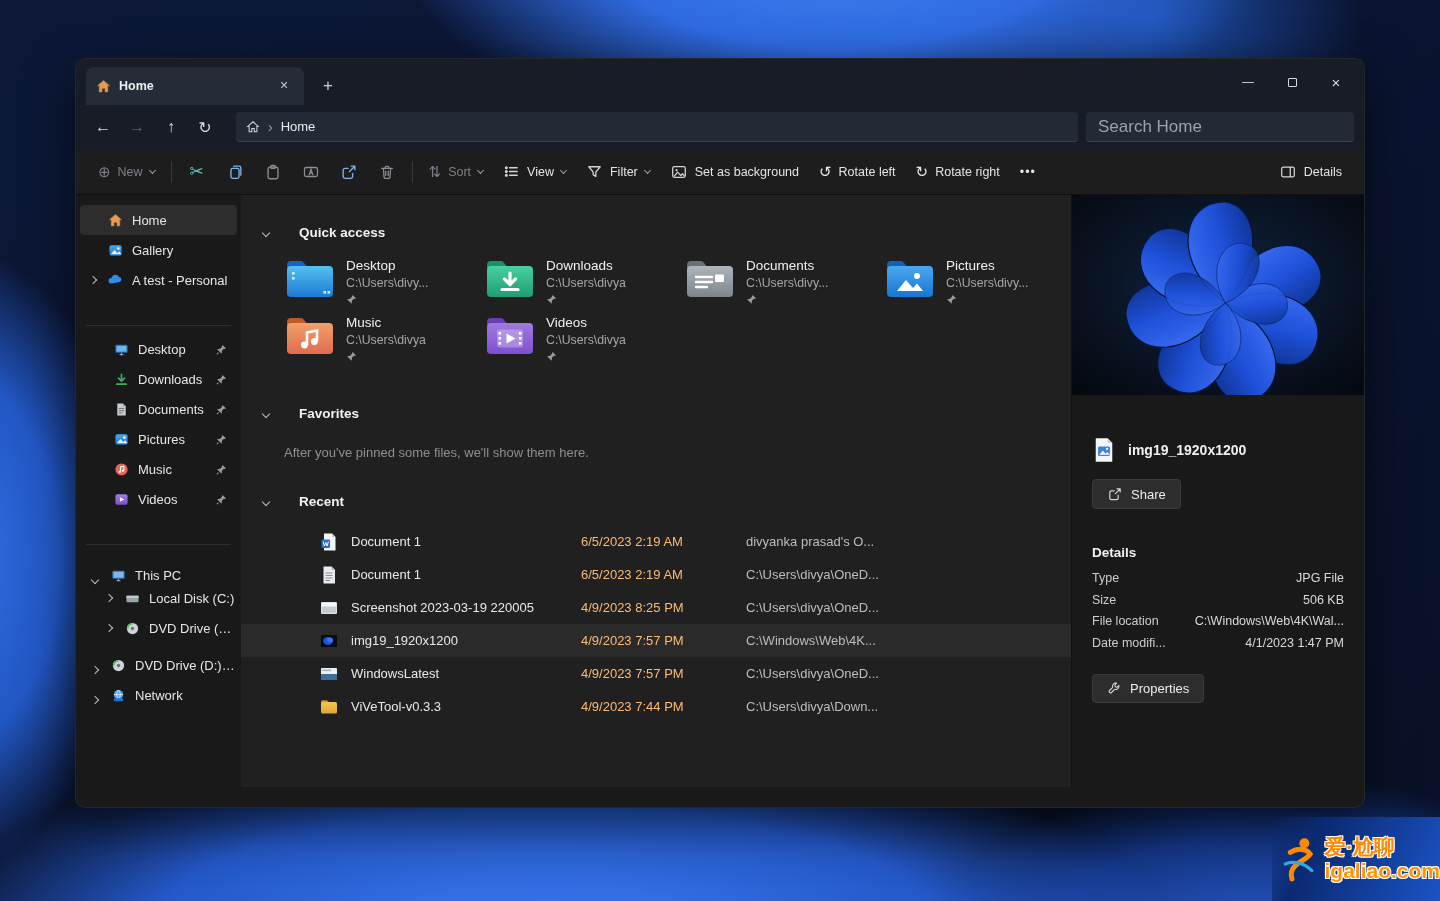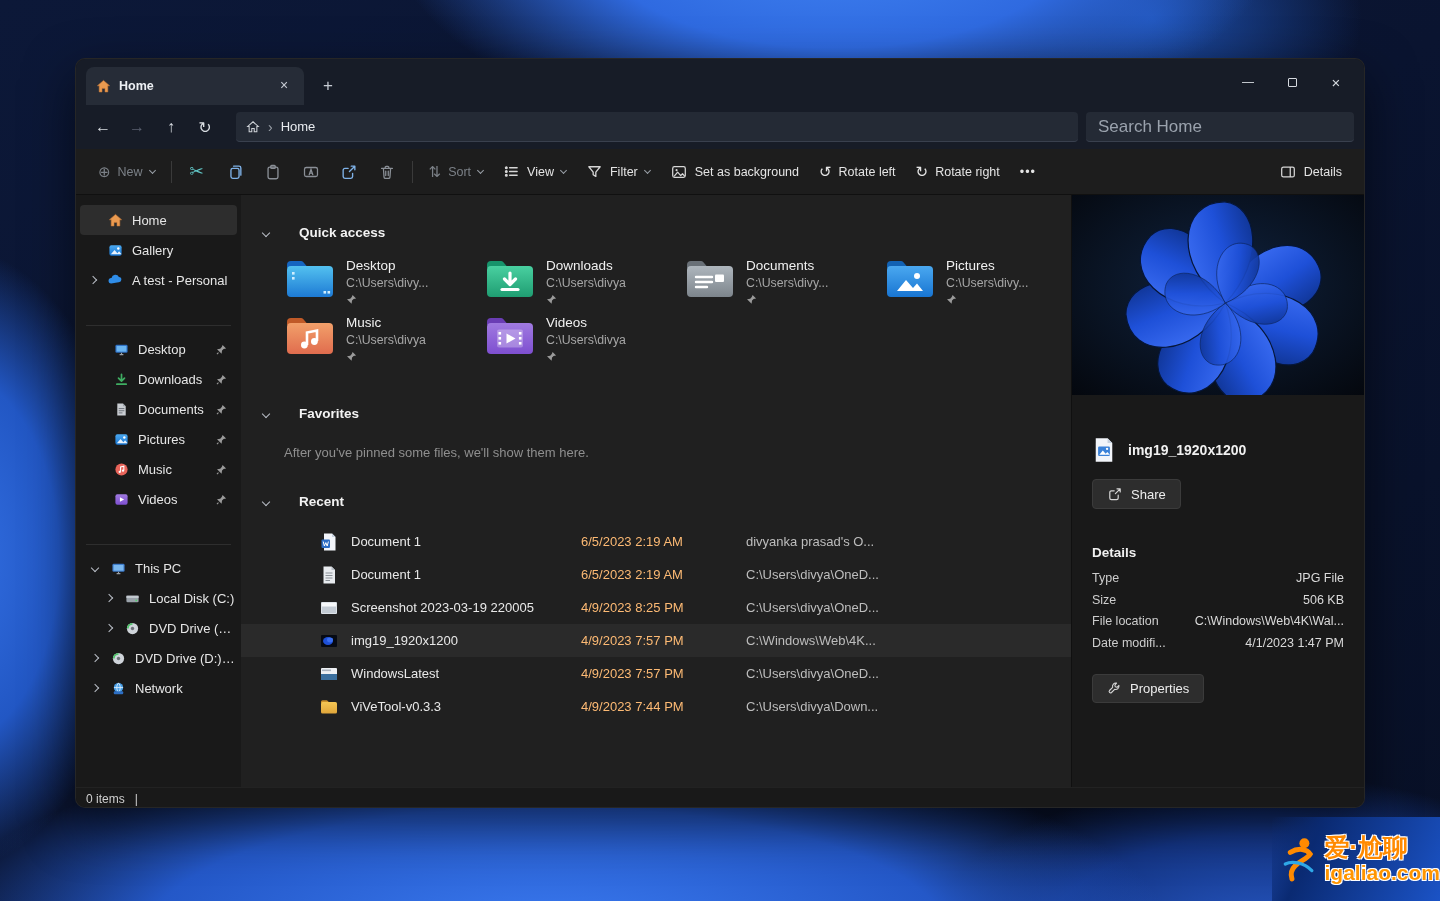--- a/index.html
+++ b/index.html
@@ -62,21 +62,21 @@
   .sb-item{ display:flex; align-items:center; gap:9px; height:30px; padding-left:28px; border-radius:4px; margin:0 4px;}
   .sb-item.sel{ background:#2d2d2d; }
   .sb-item .chev{ margin-left:-18px; margin-right:2px;}
   .chev{ display:inline-block; width:6px; height:6px; border-right:1.3px solid #b9bec6; border-bottom:1.3px solid #b9bec6;}
   .chev.right{ transform:rotate(-45deg);}
   .chev.down{ transform:rotate(45deg);}
   .sb-label{ flex:1; overflow:hidden; white-space:nowrap; text-overflow:ellipsis;}
   .sb-pin{ margin-right:10px; flex:none;}
   .sb-div{ height:1px; background:#2e2e2e; margin:8px 10px;}
   .sb-gap{ height:22px; }
-  .sb-item.lv0{ padding-left:12px; }
+  .sb-item.lv0{ padding-left:12px;align-items:flex-end; }
   .sb-item.lv0 .chev{ margin-left:0; margin-right:4px;}
   .sb-item.lv1{ padding-left:26px; }
   .sb-item.lv1 .chev{ margin-left:0; margin-right:4px;}
   
   .filelist{ width:830px; background:#202020; flex:none; padding-top:2px; position:relative;}
   .sec-header{ display:flex; align-items:center; gap:30px; padding-left:22px; margin-top:28px;
     font-size:13.5px; font-weight:bold; color:#f2f2f2;}
   .tiles{ padding-left:43px; margin-top:18px; display:grid; grid-template-columns:repeat(4,200px); row-gap:10px;}
   .tile{ display:flex; gap:10px; align-items:flex-start; }
   .tile-name{ font-size:13.5px; color:#f0f0f0; }
@@ -104,22 +104,22 @@
   .dp-row .val{ flex:1; text-align:right; color:#dadada; white-space:nowrap; overflow:hidden;}
   .dp-rows{ margin-top:8px; }
   
   .statusbar{ height:22px; display:flex; align-items:center; padding-left:10px; gap:10px;
     font-size:12px; color:#cfcfcf; background:#191919; border-top:1px solid #222;}
   
   .watermark{ position:absolute; right:0; bottom:0; width:168px; height:84px;
     background:linear-gradient(115deg, rgba(6,24,70,0) 0%, #0a2a72 26%, #1b53c6 100%);
     display:flex; align-items:center; gap:6px; padding-left:10px;}
   .wm-text{ display:flex; flex-direction:column; line-height:1.1;}
-  .wm-title{ font-size:25px; font-weight:bold; color:#ff8a00;
-    text-shadow:-1px -1px 0 #fff, 1px -1px 0 #fff, -1px 1px 0 #fff, 1px 1px 0 #fff;}
+  .wm-title{ font-size:21px; font-weight:bold; color:#ff8a00;
+    text-shadow:-1px -1px 0 #fff, 1px -1px 0 #fff, -1px 1px 0 #fff, 1px 1px 0 #fff;font-family:Liberation Serif, serif;}
   .wm-domain{ font-size:21px; font-weight:bold; color:#ff9500;
     text-shadow:-1px -1px 0 #fff, 1px -1px 0 #fff, -1px 1px 0 #fff, 1px 1px 0 #fff;}
   svg{ display:block; }
 </style>
 </head>
 <body>
 
 <svg width="0" height="0" style="position:absolute">
   <defs>
     <linearGradient id="gBlue" x1="0" y1="0" x2="0" y2="1">
@@ -707,24 +707,20 @@
         <div class="btn" style="margin-top:20px">
           <svg width="15" height="15" viewBox="0 0 18 18">
               <path d="M11.5 2.5 a4 4 0 0 0 -4.7 5.1 L3 11.4 a1.7 1.7 0 0 0 2.4 2.4 l3.8-3.8 a4 4 0 0 0 5.1-4.7 l-2.3 2.3 -2-.6 -.6-2 z" fill="none" stroke="#d6d6d6" stroke-width="1.3" stroke-linejoin="round"></path>
             </svg>
           <span>Properties</span>
         </div>
       </div>
     </div>
   </div>
 
-  <div class="statusbar">
-    <span>0 items</span>
-    <span>|</span>
-  </div>
 </div>
 
 <div class="watermark">
   <svg width="44" height="56" viewBox="0 0 44 56">
     <circle cx="27" cy="9" r="6" fill="#ff8a00"></circle>
     <path d="M10 20 C 20 14, 30 16, 34 22 C 30 28, 22 30, 16 36 C 12 40, 10 46, 12 52" fill="none" stroke="#ff8a00" stroke-width="6" stroke-linecap="round"></path>
     <path d="M4 34 C 12 30, 26 32, 36 42" fill="none" stroke="#2fa8e8" stroke-width="4" stroke-linecap="round"></path>
   </svg>
   <div class="wm-text">
     <span class="wm-title">爱·尬聊</span>

